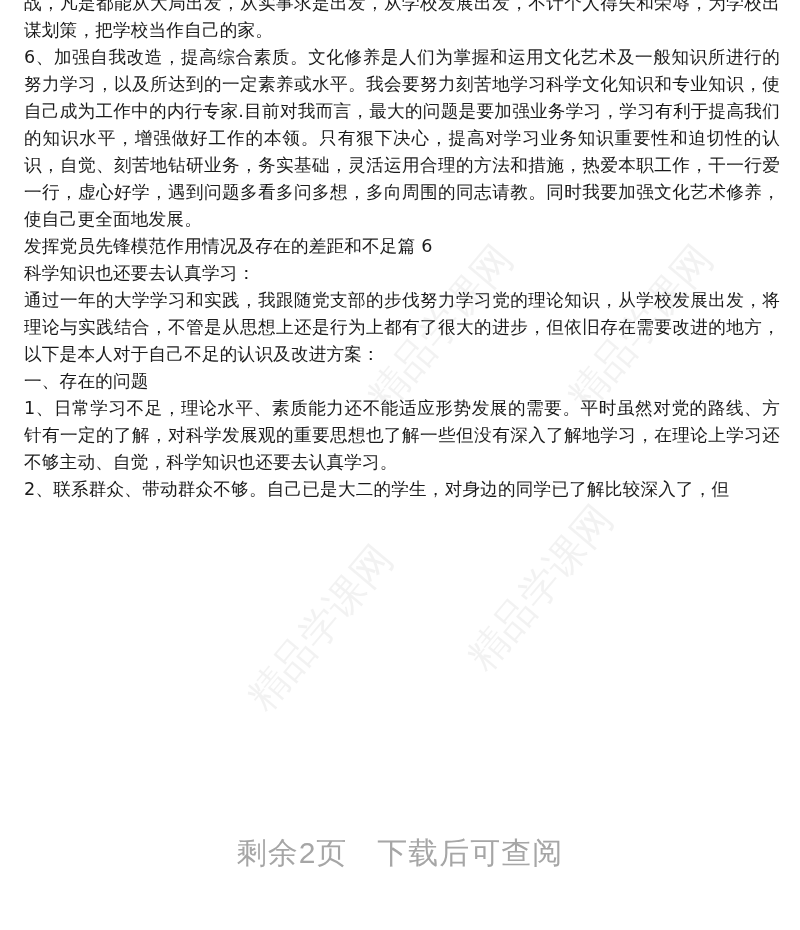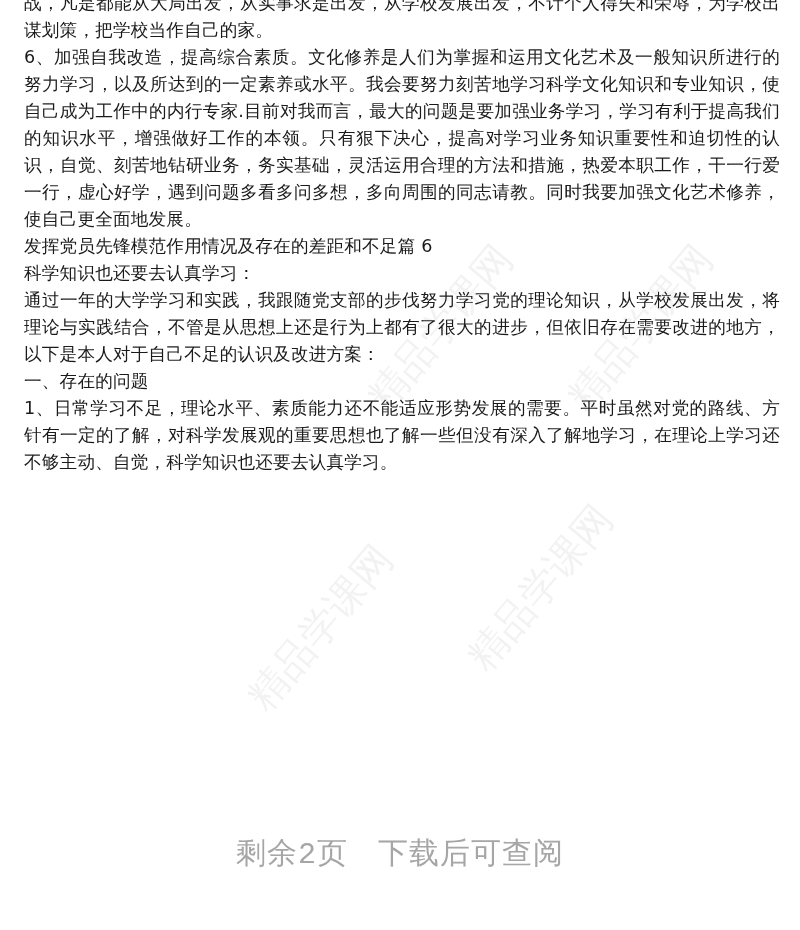--- a/index.html
+++ b/index.html
@@ -14,40 +14,41 @@
   .watermark {
     position: absolute; font-family: "DejaVu Sans", sans-serif;
     font-size: 40px; color: rgba(0,0,0,0.05); transform: rotate(-50deg);
     white-space: nowrap; pointer-events: none;
   }
   .fade {
     position: absolute; left: 0; top: 775px; width: 800px; height: 155px; background: #ffffff;
   }
   .more {
     position: absolute; left: 0; width: 800px; top: 833px; text-align: center;
-    font-family: Liberation Mono, monospace;
+    font-family: Liberation Sans, sans-serif;
     font-size: 30px; color: #a6a6a6; letter-spacing: 1px;
   }
   .more .gap { display: inline-block; width: 30px; }
 </style>
 </head>
 <body>
 
 <div class="watermark" style="left:340px; top:300px;">精品学课网</div>
 <div class="watermark" style="left:540px; top:300px;">精品学课网</div>
 <div class="watermark" style="left:220px; top:600px;">精品学课网</div>
 <div class="watermark" style="left:440px; top:560px;">精品学课网</div>
 
 <div class="doc">
   <p>战，凡是都能从大局出发，从实事求是出发，从学校发展出发，不计个人得失和荣辱，为学校出谋划策，把学校当作自己的家。</p>
   <p>6、加强自我改造，提高综合素质。文化修养是人们为掌握和运用文化艺术及一般知识所进行的努力学习，以及所达到的一定素养或水平。我会要努力刻苦地学习科学文化知识和专业知识，使自己成为工作中的内行专家.目前对我而言，最大的问题是要加强业务学习，学习有利于提高我们的知识水平，增强做好工作的本领。只有狠下决心，提高对学习业务知识重要性和迫切性的认识，自觉、刻苦地钻研业务，务实基础，灵活运用合理的方法和措施，热爱本职工作，干一行爱一行，虚心好学，遇到问题多看多问多想，多向周围的同志请教。同时我要加强文化艺术修养，使自己更全面地发展。</p>
   <p>发挥党员先锋模范作用情况及存在的差距和不足篇 6</p>
   <p>科学知识也还要去认真学习：</p>
   <p>通过一年的大学学习和实践，我跟随党支部的步伐努力学习党的理论知识，从学校发展出发，将理论与实践结合，不管是从思想上还是行为上都有了很大的进步，但依旧存在需要改进的地方，以下是本人对于自己不足的认识及改进方案：</p>
   <p>一、存在的问题</p>
   <p>1、日常学习不足，理论水平、素质能力还不能适应形势发展的需要。平时虽然对党的路线、方针有一定的了解，对科学发展观的重要思想也了解一些但没有深入了解地学习，在理论上学习还不够主动、自觉，科学知识也还要去认真学习。</p>
+  <p>2、联系群众、带动群众不够。自己已是大二的学生，对身边的同学已了解比较深入了，但</p>
 </div>
 
 <div class="fade"></div>
 
 <div class="more">
   <span>剩余2页</span><span class="gap"></span><span>下载后可查阅</span>
 </div>
 
 </body></html>

